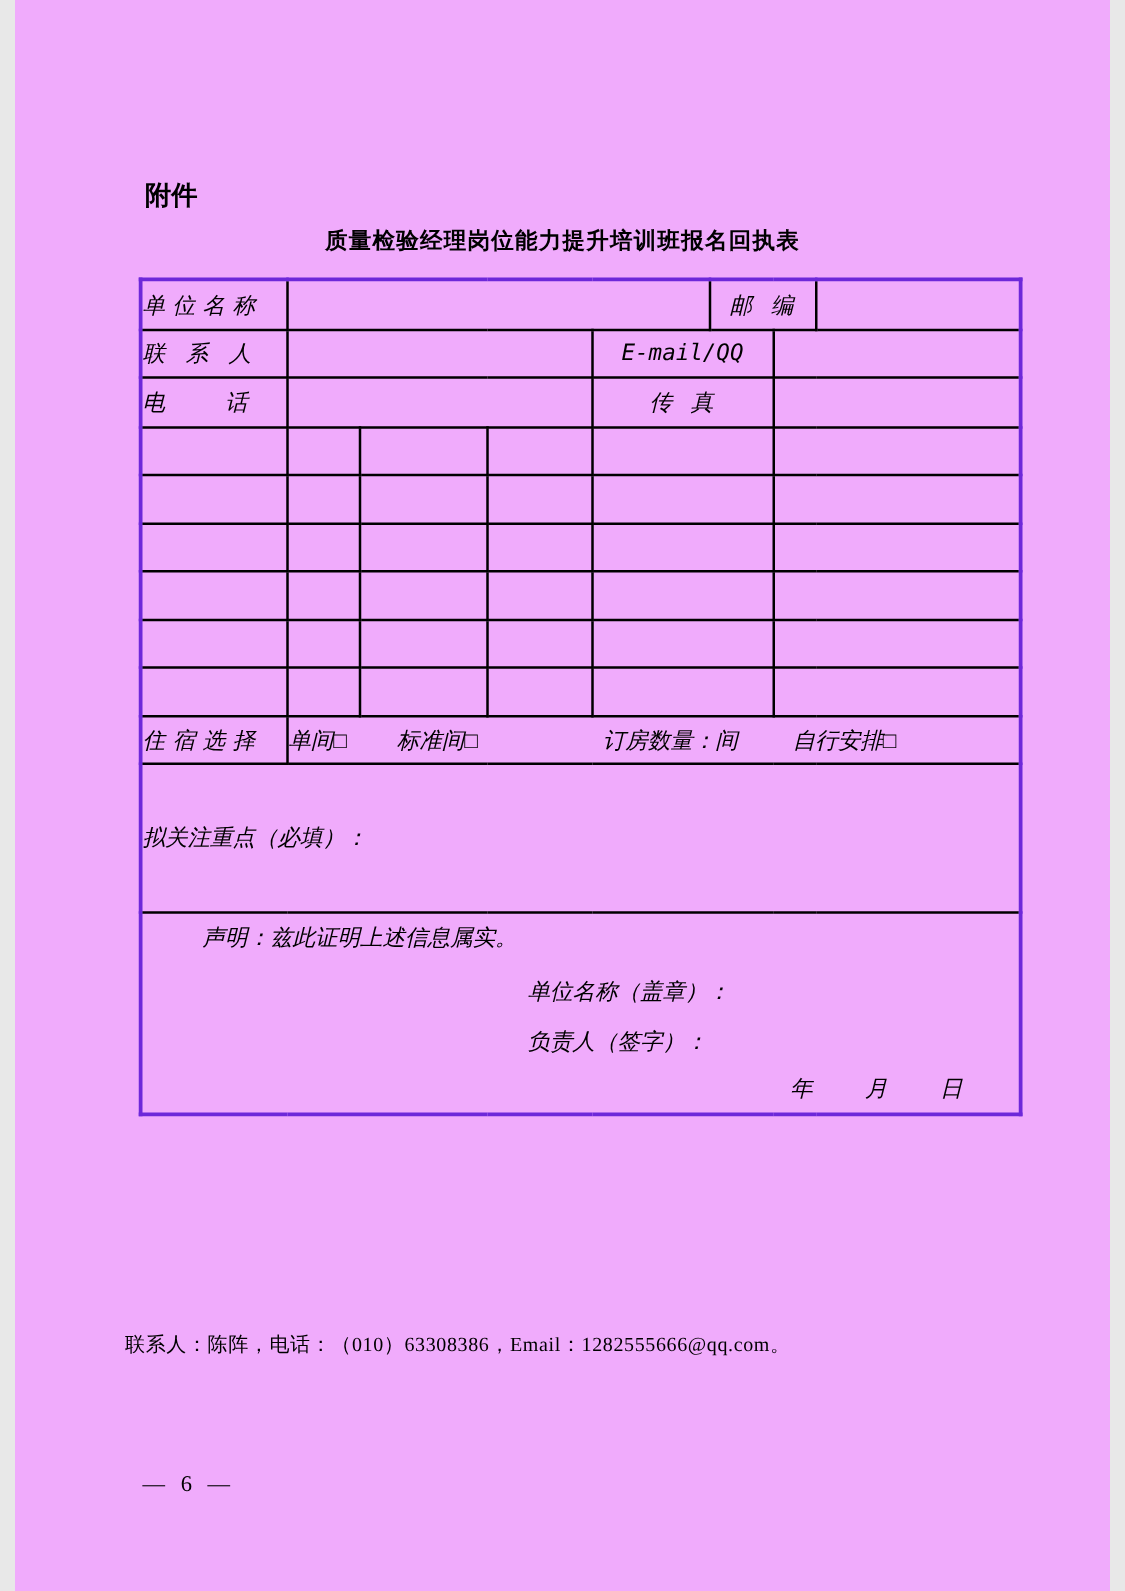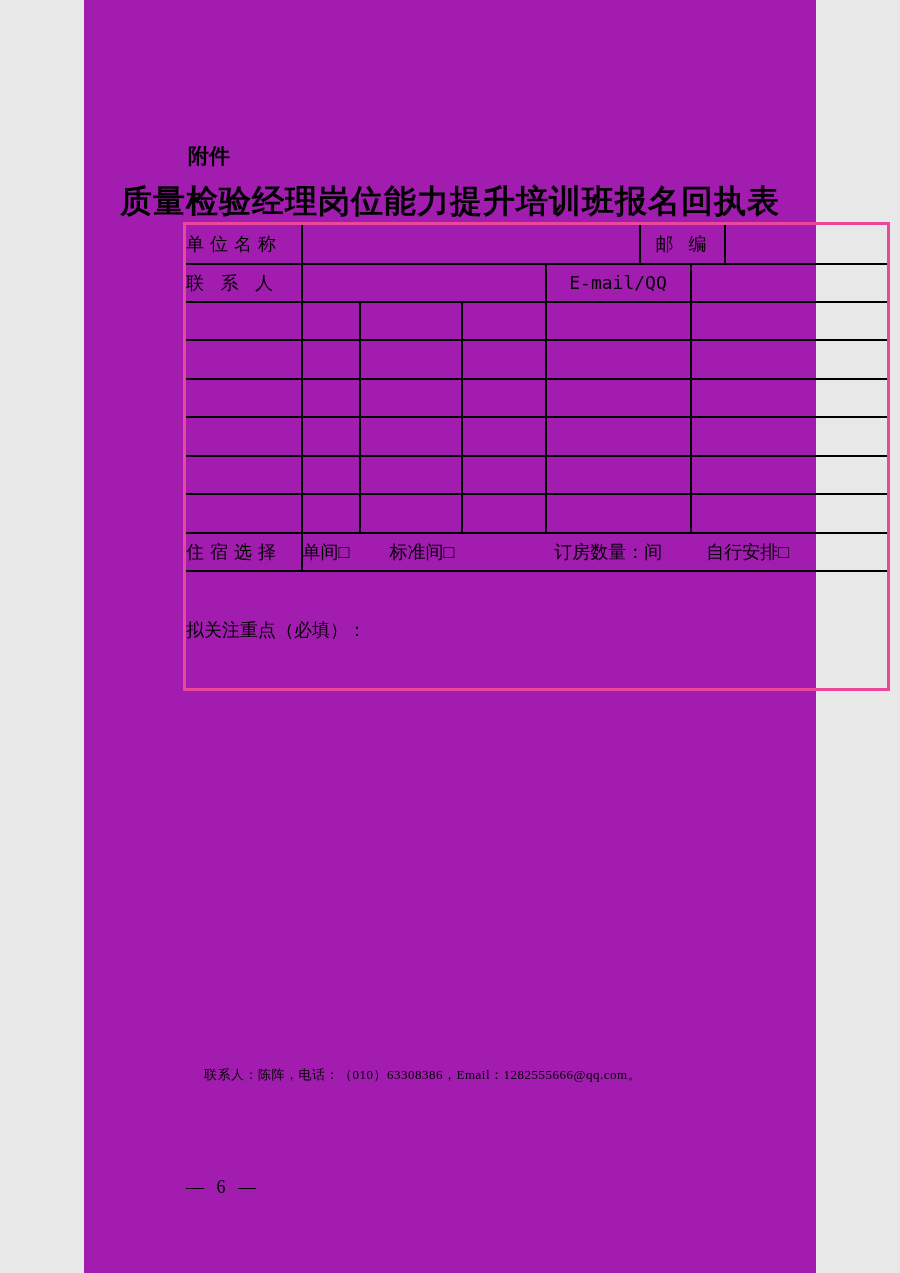--- a/index.html
+++ b/index.html
@@ -1,53 +1,54 @@
 <!DOCTYPE html>
 <html><head>
 <meta charset="utf-8">
 <style>
   * { box-sizing: border-box; }
   html, body { margin: 0; padding: 0; background: #e8e8e8; }
   .page {
     position: relative;
-    width: 732px;
+    width: 876px;
     height: 1273px;
     margin: 0 auto;
-    background: #a21caf;
+    background: #f0abfc;
     color: #000;
     font-family: "Liberation Serif", serif;
   }
   .attachment {
     position: absolute;
     left: 104px;
     top: 142px;
     font-size: 21px;
     font-weight: 700;
     font-family: "Liberation Sans", sans-serif;
   }
   .title {
     position: absolute;
     left: 0;
     top: 180px;
     width: 100%;
     margin: 0;
     text-align: center;
-    font-size: 32px;
+    font-size: 18px;
     font-weight: 700;
     letter-spacing: 1px;
     font-family: "Liberation Sans", sans-serif;
   }
   table.form-table {
     position: absolute;
     left: 99px;
     top: 222px;
     width: 704px;
     border-collapse: collapse;
     table-layout: fixed;
-    border: 3px solid #ec4899;
+    border: 3px solid #6d28d9;
+    font-style: italic;
   }
   .form-table td {
     border: 2px solid #000;
     font-size: 18px;
     padding: 0;
     overflow: hidden;
     vertical-align: middle;
   }
   
   .r1 { height: 40px; }
@@ -106,23 +107,23 @@
     vertical-align: top;
     padding-top: 14px;
   }
   .decl-cell div { line-height: 26px; }
   .d-statement { margin-left: 48px; }
   .d-seal { margin-left: 308px; margin-top: 17px; }
   .d-sign { margin-left: 308px; margin-top: 14px; }
   .d-date { margin-left: 518px; margin-top: 12px; letter-spacing: 2px; }
   .footer-contact {
     position: absolute;
-    left: 120px;
+    left: 88px;
     top: 1066px;
-    font-size: 13px;
+    font-size: 16px;
     letter-spacing: 0.5px;
     text-align: center;
   }
   .page-number {
     position: absolute;
     left: 102px;
     top: 1177px;
     font-size: 18px;
     letter-spacing: 4px;
   }
@@ -152,20 +153,26 @@
         <td colspan="4"></td>
         <td colspan="2" class="ctr">邮  编</td>
         <td></td>
       </tr>
       <tr class="r3">
         <td class="lbl">联 系 人</td>
         <td colspan="3"></td>
         <td colspan="2" class="ctr mono">E-mail/QQ</td>
         <td colspan="2"></td>
       </tr>
+      <tr class="r4">
+        <td class="lbl">电    话</td>
+        <td colspan="3"></td>
+        <td colspan="2" class="ctr">传  真</td>
+        <td colspan="2"></td>
+      </tr>
       <tr class="re">
         <td></td>
           <td></td>
           <td></td>
           <td></td>
           <td colspan="2"></td>
           <td colspan="2"></td>
       </tr>
       <tr class="re">
         <td></td>
@@ -211,19 +218,27 @@
         <td class="lbl">住宿选择</td>
         <td colspan="7" class="lodging-cell">
           <span class="lo1">单间□</span><span class="lo2">标准间□</span><span class="lo3">订房数量：</span><span class="lo4">间</span><span class="lo5">自行安排□</span>
         </td>
       </tr>
       <tr class="rf">
         <td colspan="8" class="focus-cell">
           <span>拟关注重点（必填）：</span>
         </td>
       </tr>
+      <tr class="rd">
+        <td colspan="8" class="decl-cell">
+          <div class="d-statement">声明：兹此证明上述信息属实。</div>
+          <div class="d-seal">单位名称（盖章）：</div>
+          <div class="d-sign">负责人（签字）：</div>
+          <div class="d-date">年　　月　　日</div>
+        </td>
+      </tr>
     </tbody>
   </table>
 
   <div class="footer-contact">联系人：陈阵，电话：（010）63308386，Email：1282555666@qq.com。</div>
   <div class="page-number">— 6 —</div>
 
 </div>
 
 </body></html>

